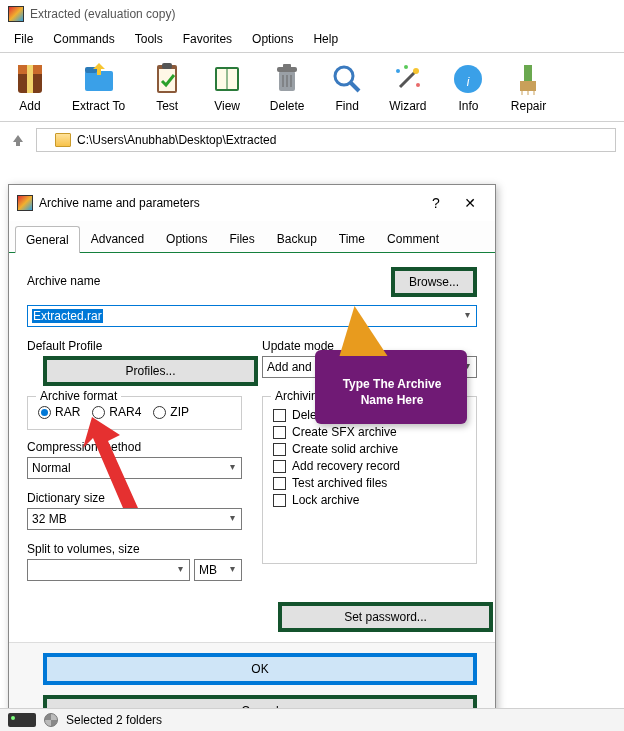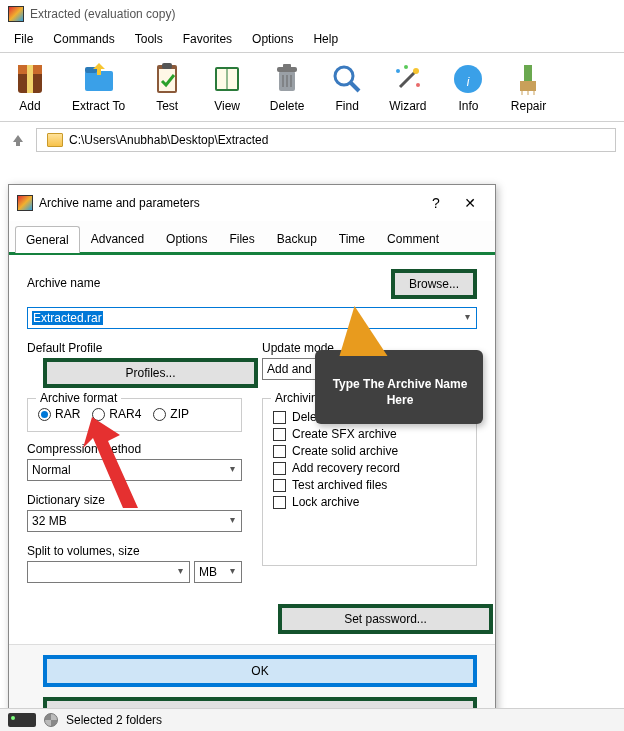--- a/index.html
+++ b/index.html
@@ -16,32 +16,32 @@
 
 
 .toolbar { display: flex; border-top: 1px solid #d0d0d0; border-bottom: 1px solid #d0d0d0; padding: 4px 0; }
 .tool-btn { display: flex; flex-direction: column; align-items: center; padding: 4px 12px; gap: 2px; cursor: default; min-width: 60px; }
 .tool-btn .tool-ic { width: 36px; height: 36px; display: flex; align-items: center; justify-content: center; }
 .tool-btn .lbl { font-size: 12px; }
 
 
 .addr-row { display: flex; align-items: center; padding: 6px 8px; gap: 8px; }
 .up-arrow { width: 20px; height: 20px; display:flex; align-items:center; justify-content:center; color:#666; }
-.addr-box { flex: 1; display: flex; align-items: center; border: 1px solid #c8c8c8; padding: 4px 10px; gap: 6px; }
+.addr-box { flex: 1; display: flex; align-items: center; border: 1px solid #c8c8c8; padding: 4px 18px; gap: 6px; }
 .folder-ic { width: 16px; height: 14px; background: linear-gradient(#ffe29a,#f7c24a); border:1px solid #c99a2a; border-radius:1px; }
 
 
 .dialog { position: absolute; left: 8px; top: 184px; width: 488px; background: #fff; border: 1px solid #888; box-shadow: 2px 2px 8px rgba(0,0,0,.25); }
 .dlg-title { display: flex; align-items: center; padding: 6px 8px; }
 .dlg-title .app-icon-main { margin-right: 6px; }
 .dlg-title .t { flex: 1; }
 .dlg-title .wbtn { width: 34px; height: 24px; display:flex; align-items:center; justify-content:center; font-family: Arial; font-size:14px; cursor:default; }
 
 
-.tab-strip { display: flex; padding: 4px 6px 0 6px; border-bottom: 3px solid #15803d; background:#fdfdfd; }
+.tab-strip { display: flex; padding: 4px 6px 0 6px; border-bottom: 1px solid #15803d; background:#fdfdfd; }
 .tab { padding: 6px 10px; border: 1px solid transparent; border-bottom: none; position: relative; cursor: default; }
 .tab.active { background: #fff; border-color: #bbb; border-radius: 3px 3px 0 0; top: 1px; }
 
 
 .dlg-body { padding: 14px 18px 10px 18px; }
 .row { display: flex; align-items: center; gap: 12px; margin-bottom: 8px; }
 .section-label { margin-bottom: 3px; }
 .btn { background: #e1e1e1; border: 4px solid #14532d; padding: 4px 14px; cursor: default; min-width: 80px; text-align:center;margin-left:16px; }
 .combo { border: 1px solid #7a7a7a; padding: 3px 4px; background: #fff; position: relative; }
 .combo::after { content:"▾"; position:absolute; right:6px; top:3px; color:#555; font-size:10px; }
@@ -56,21 +56,21 @@
 .radio { display: flex; align-items: center; gap: 4px; }
 .radio-dot { width: 13px; height: 13px; border: 1px solid #333; border-radius: 50%; display:flex; align-items:center; justify-content:center; }
 .radio-dot.checked::after { content:""; width:7px; height:7px; background:#0078d7; border-radius:50%; }
 
 .chk-row { display: flex; align-items: center; gap: 6px; margin: 3px 0; }
 .chk { width: 13px; height: 13px; border: 1px solid #333; background:#fff; }
 
 .wide-btn { width: 100%; text-align: center; }
 
 
-.callout { position: absolute; left: 315px; top: 350px; width: 168px; background: #404040; color: #fff; padding: 26px 8px 16px 10px; border-radius: 6px; font-weight: 600; text-align: center; font-size: 14px; line-height: 1.35; box-shadow: 2px 3px 6px rgba(0,0,0,.25); }
+.callout { position: absolute; left: 315px; top: 350px; width: 152px; background: #701a75; color: #fff; padding: 26px 8px 16px 10px; border-radius: 6px; font-weight: 600; text-align: center; font-size: 14px; line-height: 1.35; box-shadow: 2px 3px 6px rgba(0,0,0,.25); }
 .callout .tail { position: absolute; top: -44px; left: 28px; width: 0; height: 0; border-left: 8px solid transparent; border-right: 40px solid transparent; border-bottom: 50px solid #e89b1e; transform: skewX(-8deg); }
 
 
 .red-arrow { position: absolute; left: 78px; top: 413px; width: 70px; height: 100px; pointer-events: none; }
 
 
 .dlg-btn-row { display: flex; justify-content: flex-end; gap: 10px; padding: 10px 18px 14px; border-top: 1px solid #ddd; background:#f7f7f7;flex-direction:column; }
 .dlg-btn-row .btn { min-width: 90px; padding: 5px 0; }
 .dlg-btn-row .btn.primary { border-color:#0078d7; background:#cfe5f7; }
 

